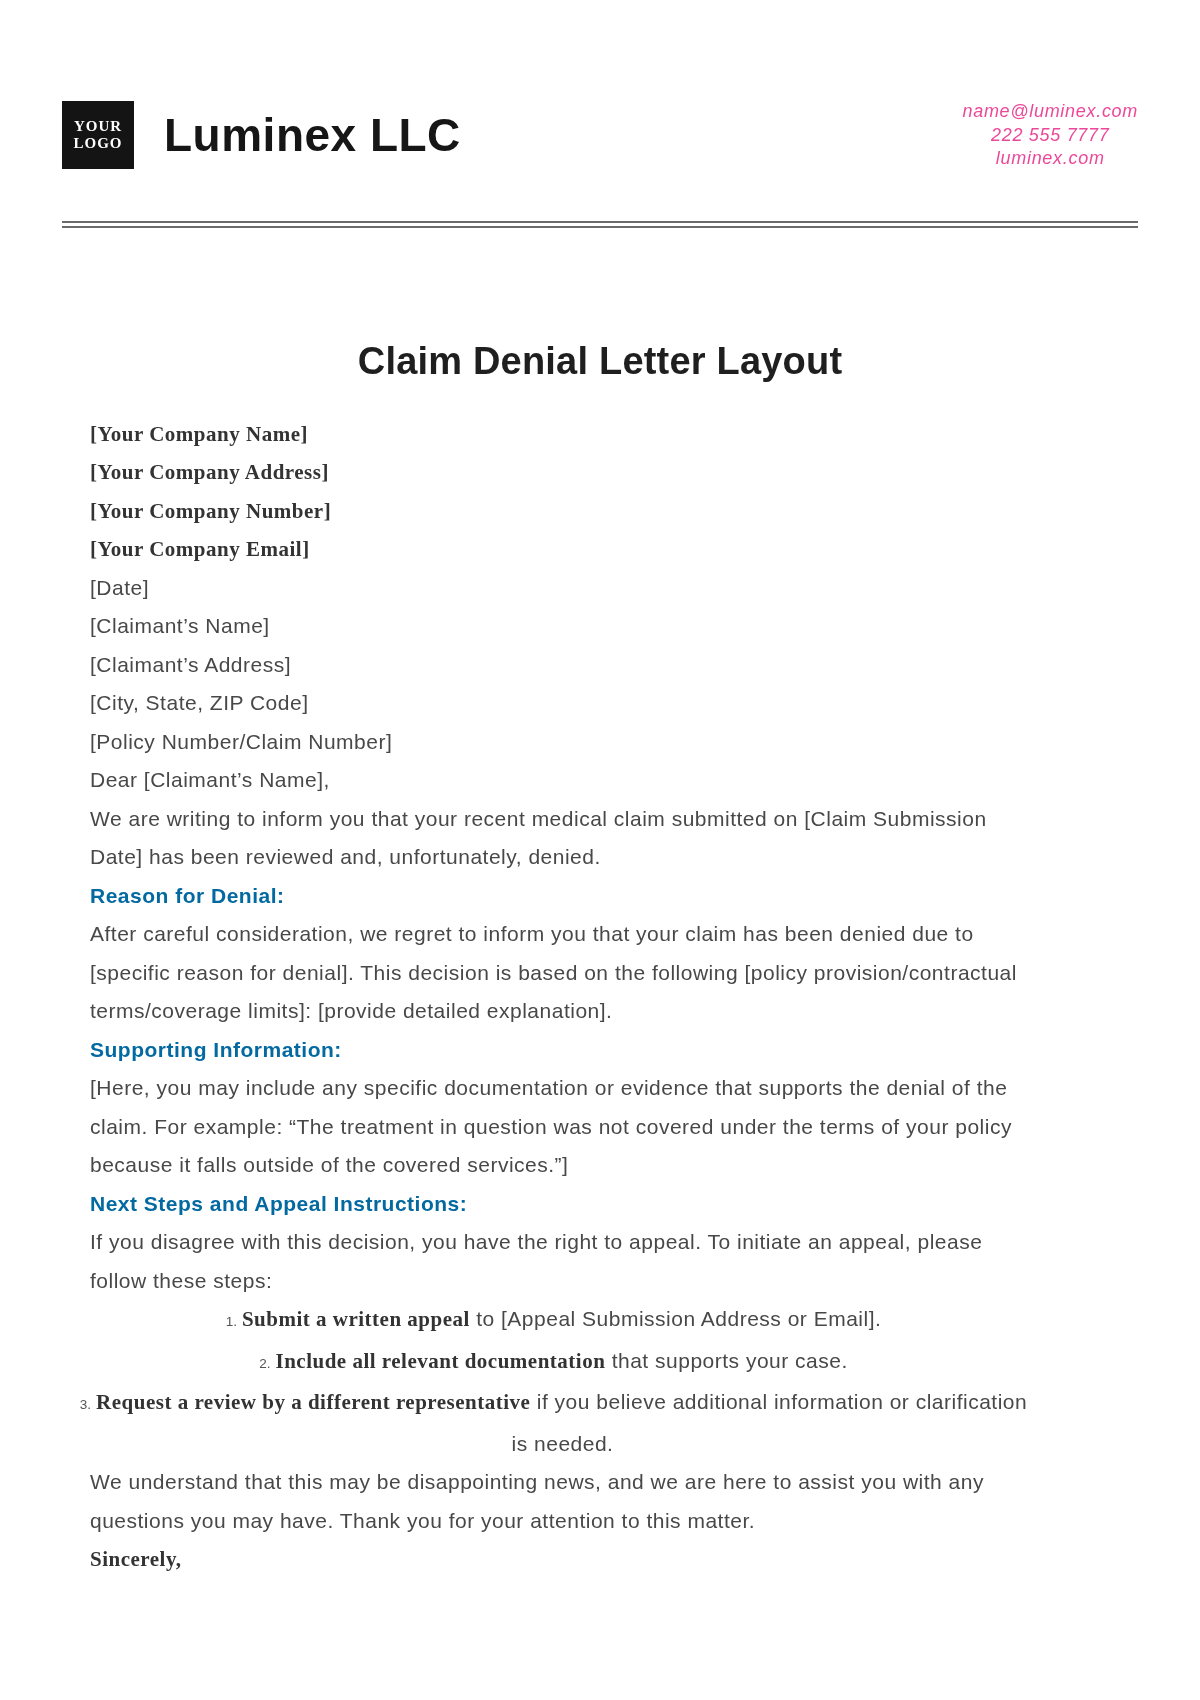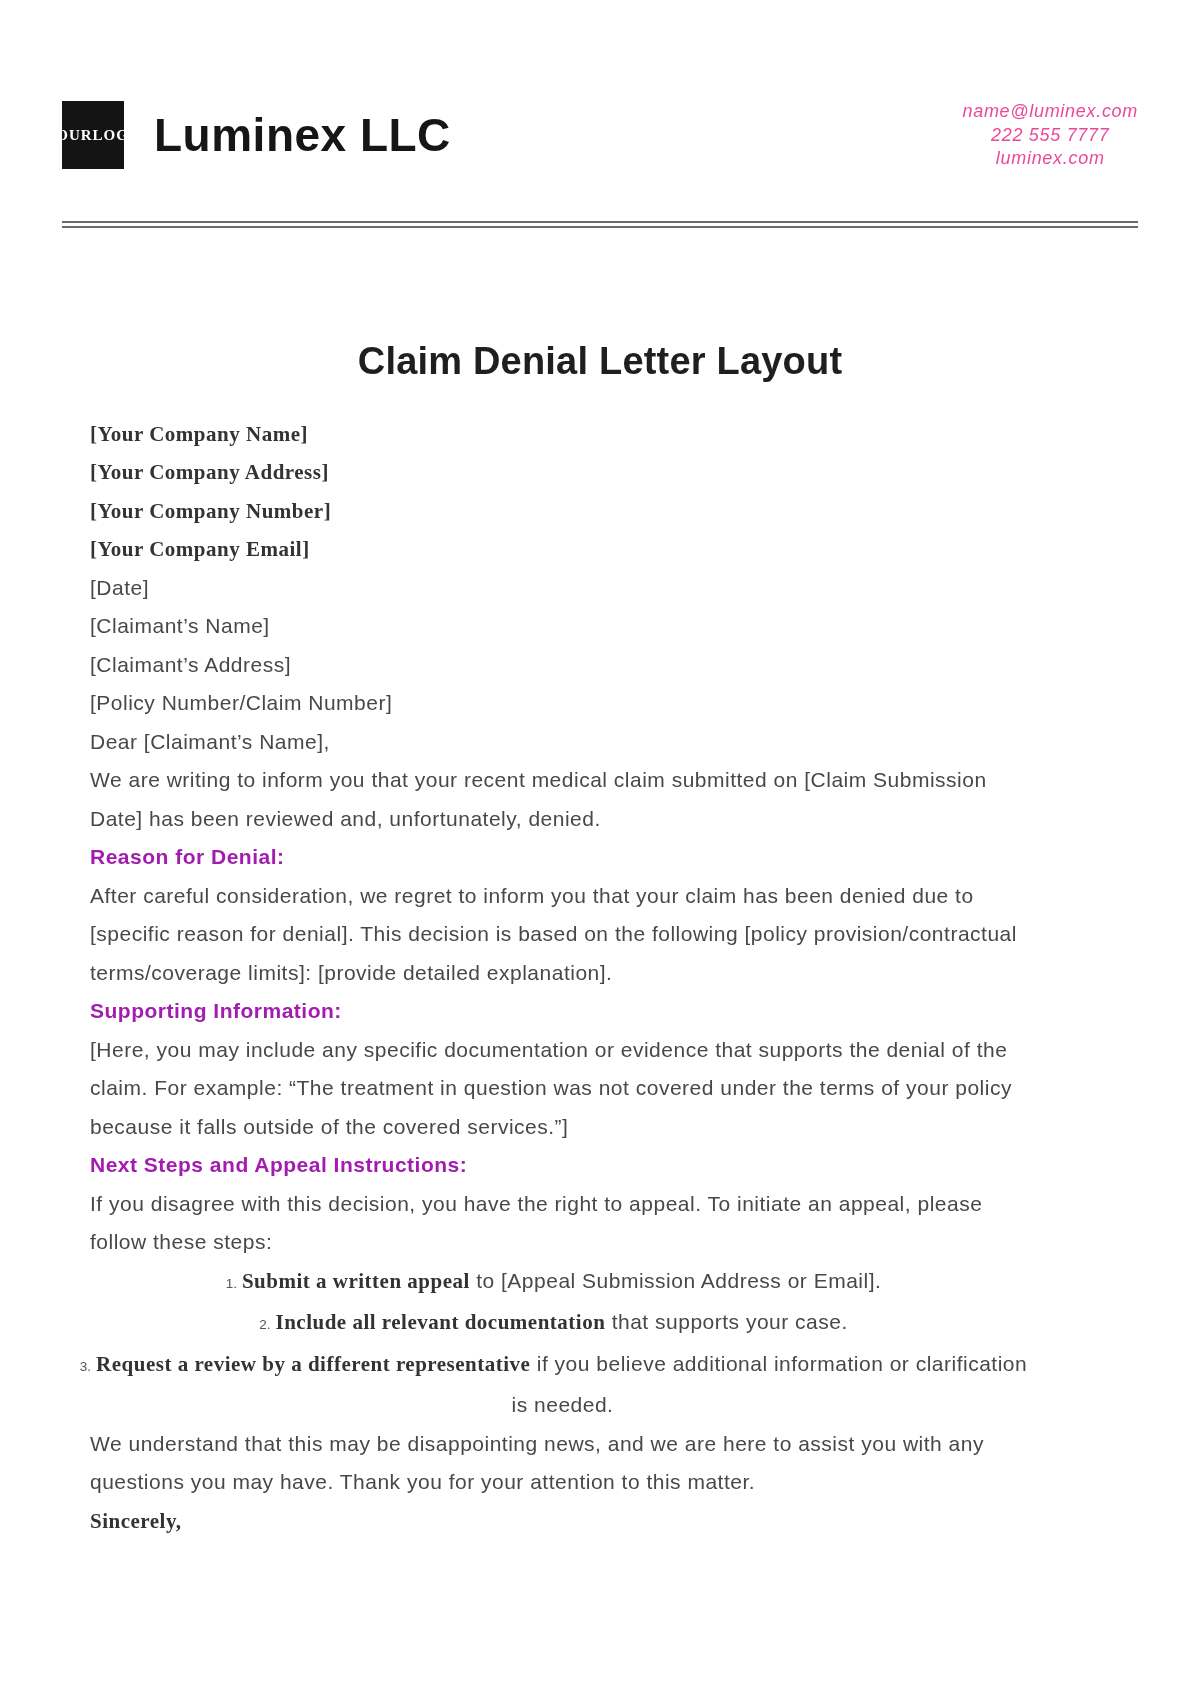--- a/index.html
+++ b/index.html
@@ -10,28 +10,28 @@
     overflow:hidden;
     font-family:"Liberation Sans", sans-serif;
   }
   
   .header{
     margin:100px 62px 0;
     display:flex;
     align-items:center;
   }
   .logo{
-    width:62px;height:68px;
+    width:72px;height:68px;
     background:#141414;
     color:#ffffff;
     font-family:"Liberation Serif", serif;
     font-weight:bold;
     font-size:15px;line-height:17px;
     letter-spacing:1px;
-    display:flex;flex-direction:row;
+    display:flex;flex-direction:column;
     align-items:center;justify-content:center;
     flex:0 0 auto;
   }
   .brand{
     margin-left:30px;
     font-size:46px;
     font-weight:700;
     color:#161616;
     letter-spacing:0.5px;
     white-space:nowrap;
@@ -63,21 +63,21 @@
   .letter{
     margin:32px 90px 0;
     width:945px;
     font-size:21px;
     line-height:38.5px;
     letter-spacing:0.5px;
     color:#484848;
   }
   .letter p, .letter div{margin:0;padding:0;}
   .b{font-weight:700;color:#333333;font-family:Liberation Serif, serif;}
-  .hd{font-weight:700;color:#a21caf;}
+  .hd{font-weight:700;color:#0369a1;}
   .step{padding-left:18px;text-indent:-18px;text-align:center;}
   .num{font-size:13.5px;color:#555555;margin-right:5px;letter-spacing:0;}
   .gap-top{margin-top:16px !important;}
 </style>
 </head>
 <body>
 
 <div class="sheet">
 
   <div class="header">
@@ -100,20 +100,21 @@
   <div class="letter">
 
     <div class="b">[Your Company Name]</div>
     <div class="b">[Your Company Address]</div>
     <div class="b">[Your Company Number]</div>
     <div class="b">[Your Company Email]</div>
 
     <div>[Date]</div>
     <div>[Claimant’s Name]</div>
     <div>[Claimant’s Address]</div>
+    <div>[City, State, ZIP Code]</div>
     <div>[Policy Number/Claim Number]</div>
 
     <p>Dear [Claimant’s Name],</p>
 
     <p>We are writing to inform you that your recent medical claim submitted on [Claim Submission Date] has been reviewed and, unfortunately, denied.</p>
 
     <p class="hd">Reason for Denial:</p>
     <p>After careful consideration, we regret to inform you that your claim has been denied due to [specific reason for denial]. This decision is based on the following [policy provision/contractual terms/coverage limits]: [provide detailed explanation].</p>
 
     <p class="hd">Supporting Information:</p>

